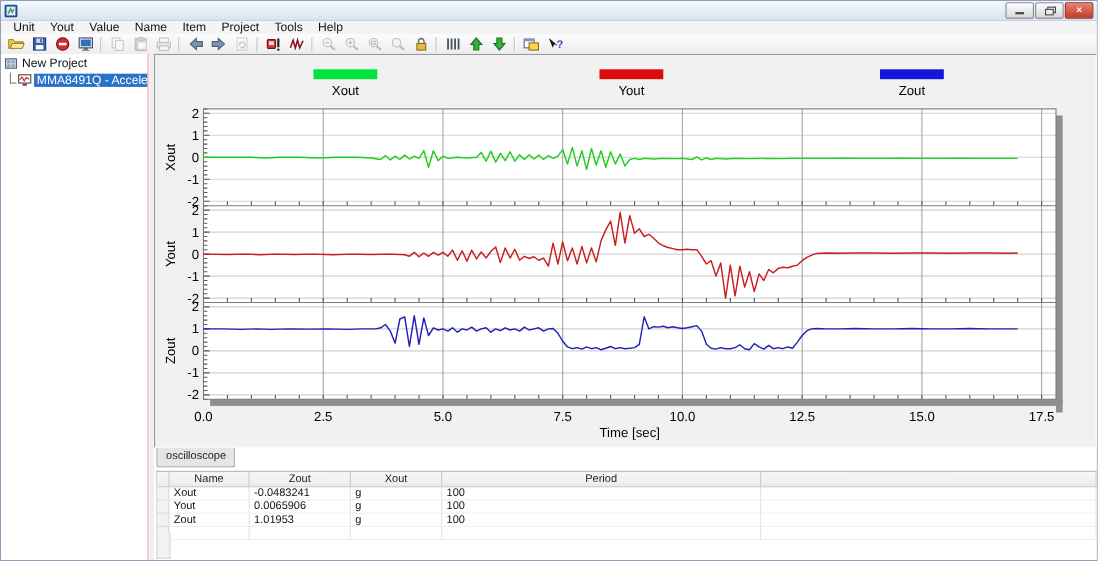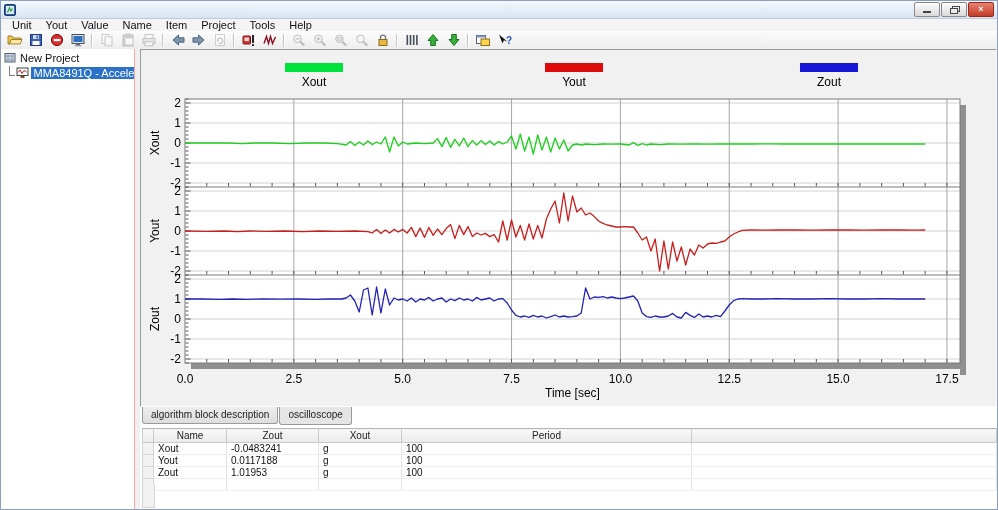--- a/index.html
+++ b/index.html
@@ -514,21 +514,20 @@
         <div class="legend-swatch" id="sw1" style="background: rgb(221, 10, 10);"></div>
         <span>Yout</span>
       </div>
       <div class="legend-item" style="left:643px;">
         <div class="legend-swatch" id="sw2" style="background: rgb(22, 22, 217);"></div>
         <span>Zout</span>
       </div>
     </div>
 
     <div class="tabsrow">
-      <div class="tab">algorithm block description</div>
       <div class="tab active">oscilloscope</div>
     </div>
 
     <table class="watch">
       <colgroup>
         <col style="width:11px">
           <col style="width:73px">
           <col style="width:92px">
         <col style="width:83px">
           <col style="width:290px">
@@ -549,21 +548,21 @@
             <td class="gut"></td>
             <td>Xout</td>
             <td>-0.0483241</td>
             <td>g</td>
             <td>100</td>
             <td></td>
           </tr>
           <tr>
             <td class="gut"></td>
             <td>Yout</td>
-            <td>0.0117188</td>
+            <td>0.0065906</td>
             <td>g</td>
             <td>100</td>
             <td></td>
           </tr>
           <tr>
             <td class="gut"></td>
             <td>Zout</td>
             <td>1.01953</td>
             <td>g</td>
             <td>100</td>

